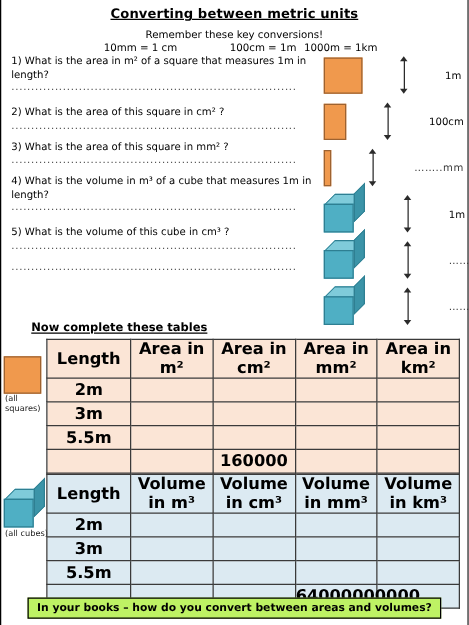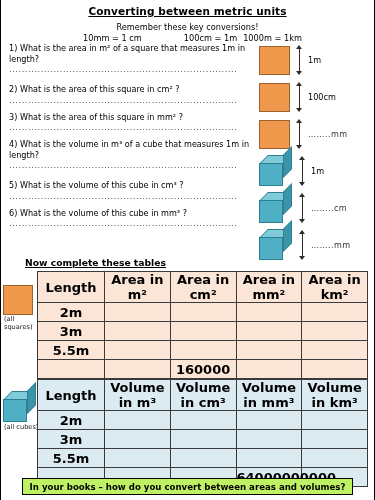--- a/index.html
+++ b/index.html
@@ -78,20 +78,21 @@
     position: absolute;
     left: 258px;
     top: 43px;
     width: 112px;
   }
   .shape-row {
     display: flex;
     align-items: center;
     height: 34px;
     margin-bottom: 3px;
+    gap: 24px;
   }
   .square {
     width: 31px;
     height: 29px;
     background: #F0994D;
     border: 1px solid #9d6230;
     box-sizing: border-box;
   }
   .arrow {
     position: relative;
@@ -264,21 +265,20 @@
     </div>
     <div class="qblock tall">
       <div class="q q-2line">4) What is the volume in m³ of a cube that measures 1m in length?</div>
       <div class="dots">........................................................................</div>
     </div>
     <div class="qblock">
       <div class="q">5) What is the volume of this cube in cm³ ?</div>
       <div class="dots">........................................................................</div>
     </div>
     <div class="qblock">
-      <div class="q">6) What is the volume of this cube in mm³ ?</div>
       <div class="dots">........................................................................</div>
     </div>
   </div>
 
   <div class="shapes">
     <div class="shape-row">
       <div class="square"></div>
       <div class="arrow">
         <div class="ah up"></div>
           <div class="stem"></div>

